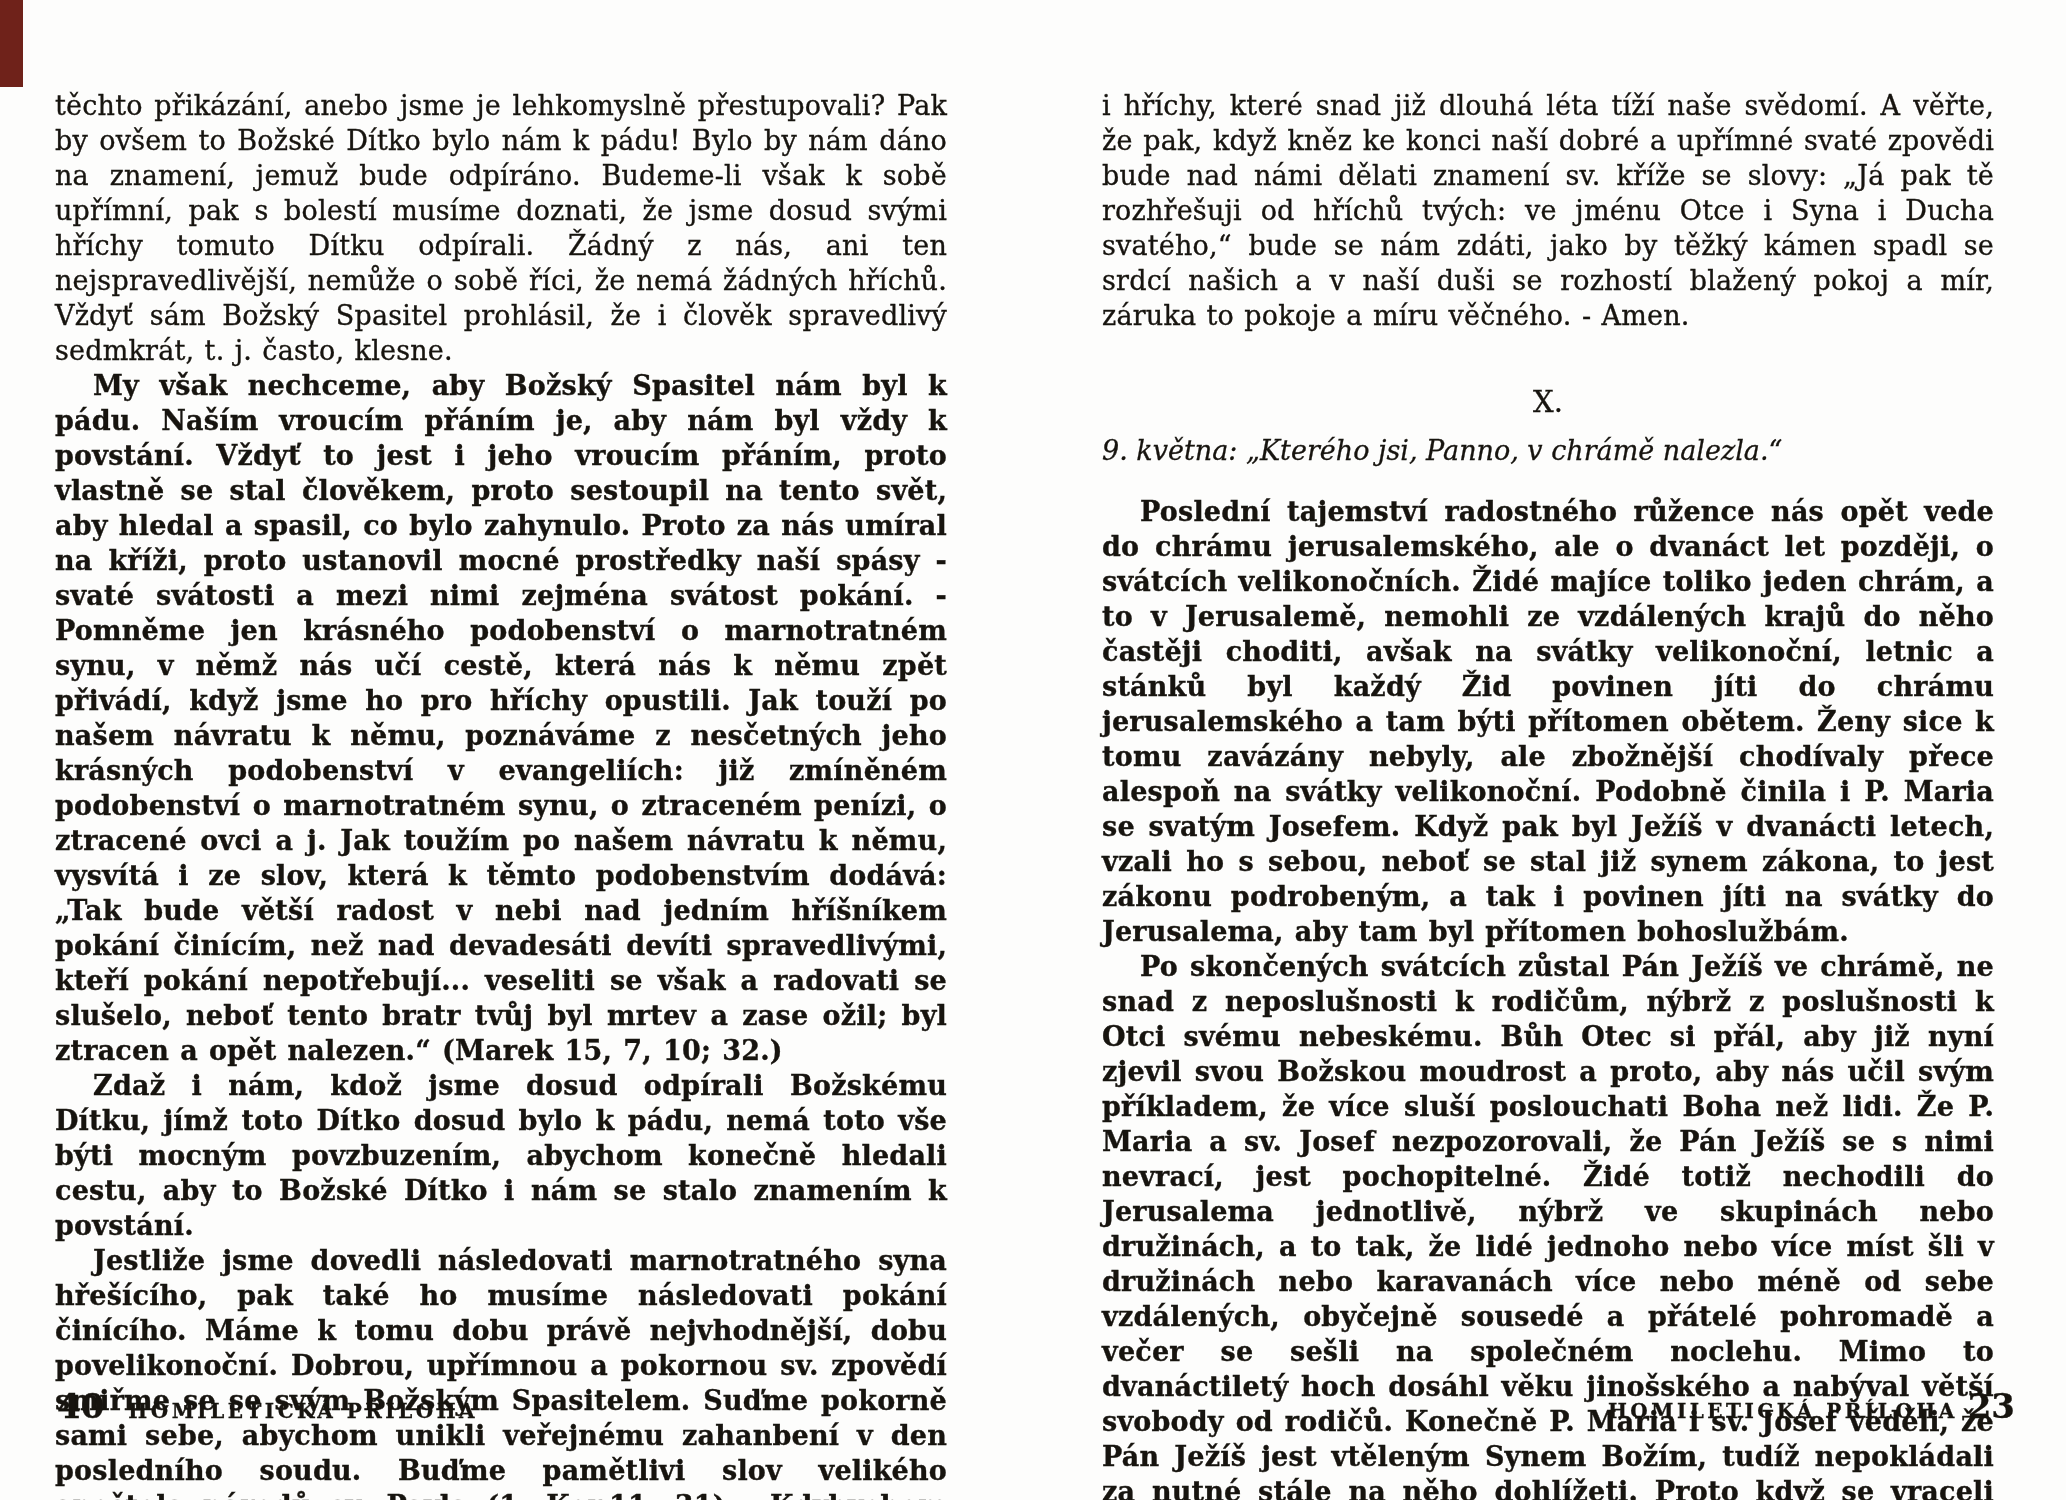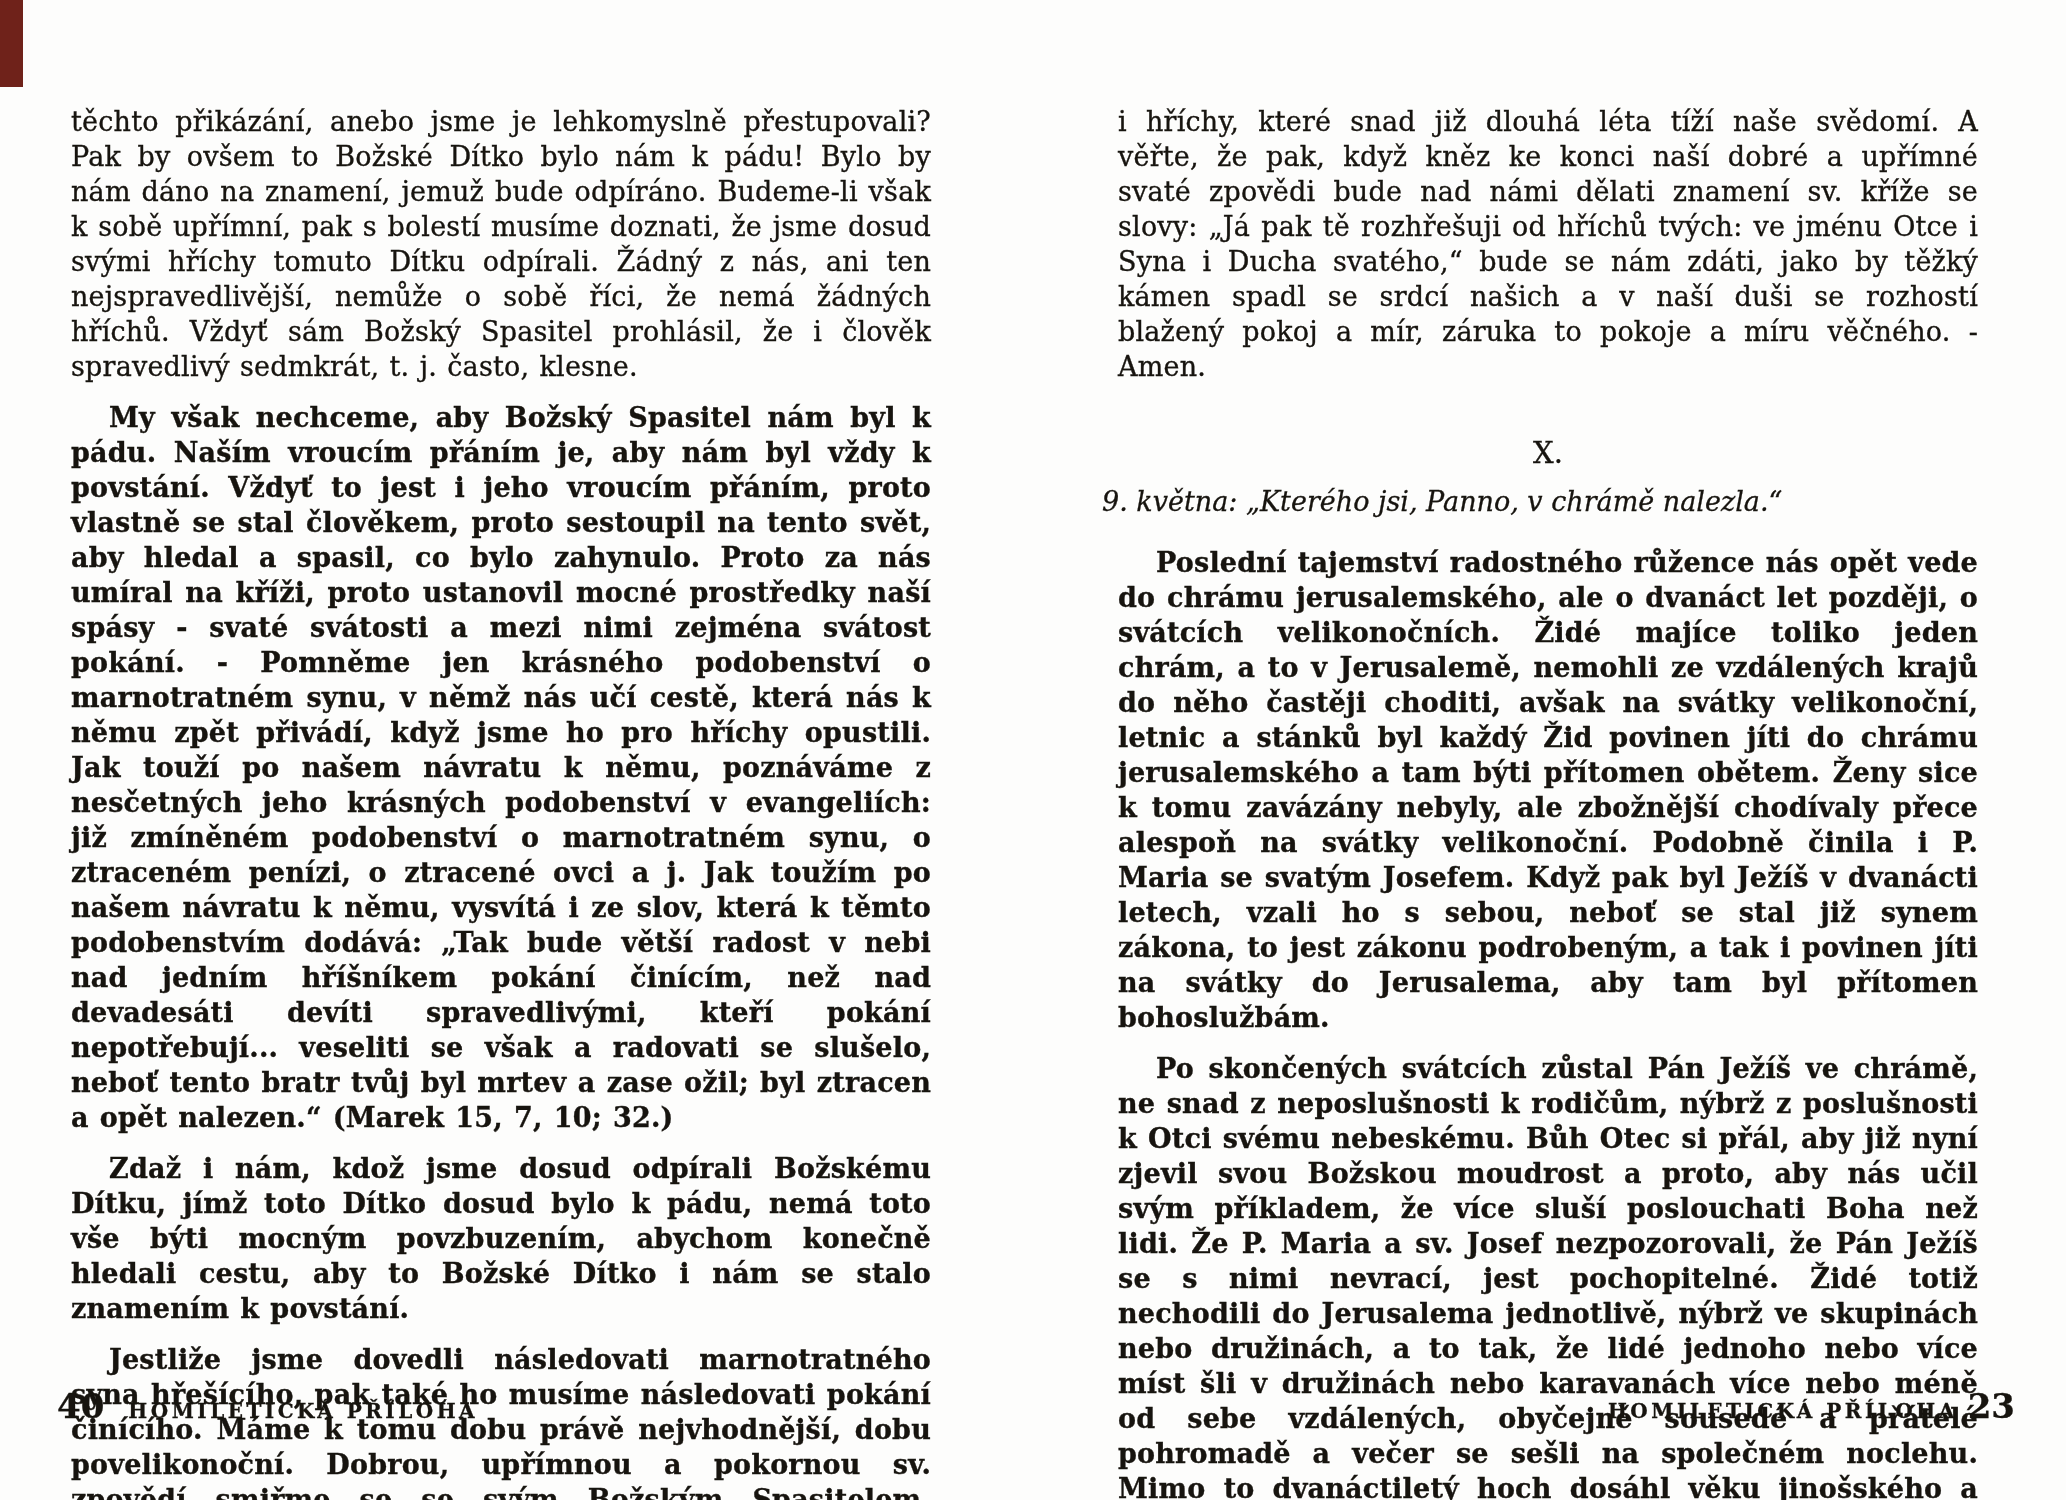--- a/index.html
+++ b/index.html
@@ -27,21 +27,21 @@
     top: 88px;
     width: 892px;
   }
   .page.left  { left: 55px; }
   .page.right { left: 1102px; }
 
   p.body {
     font-size: 27px;
     line-height: 35px;
     text-align: justify;
-    margin: 16px;
+    margin: 0;
     letter-spacing: 0.2px;
     word-spacing: 1.5px;
     -webkit-text-stroke: 0.35px #17140f;
   }
   p.body.indent { text-indent: 38px; font-weight: bold; }
 
   .section-number {
     font-size: 29px;
     font-weight: 400;
     text-align: center;

